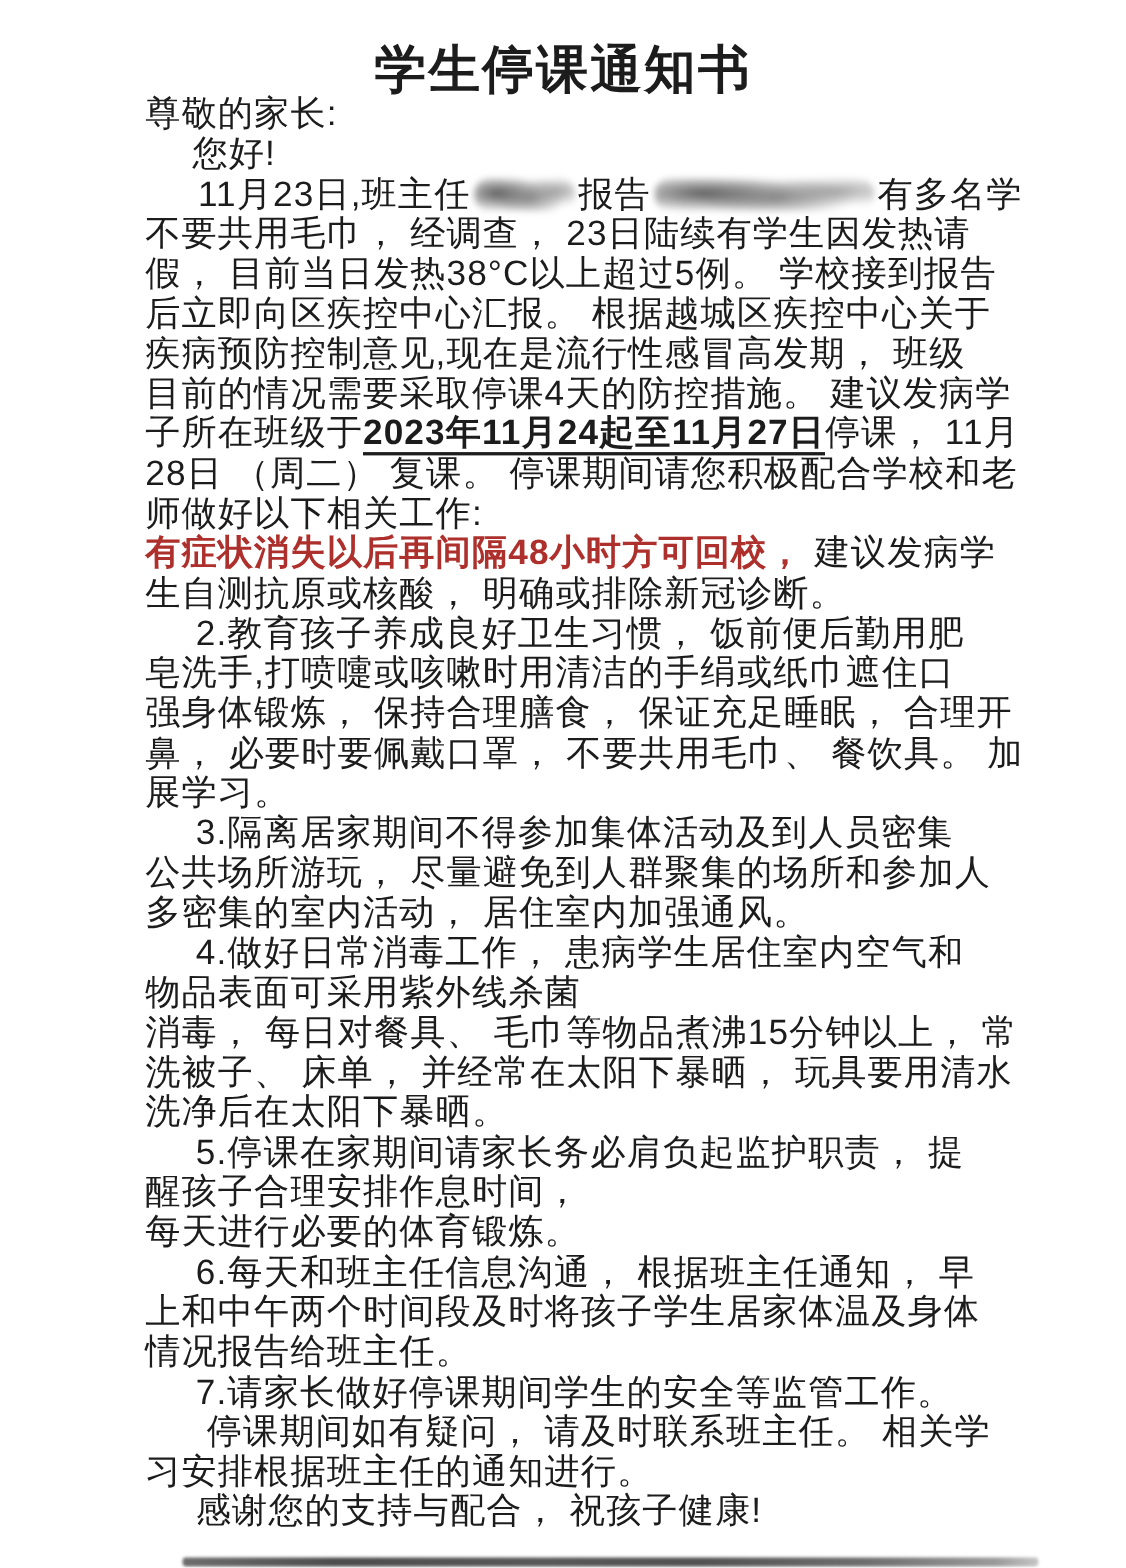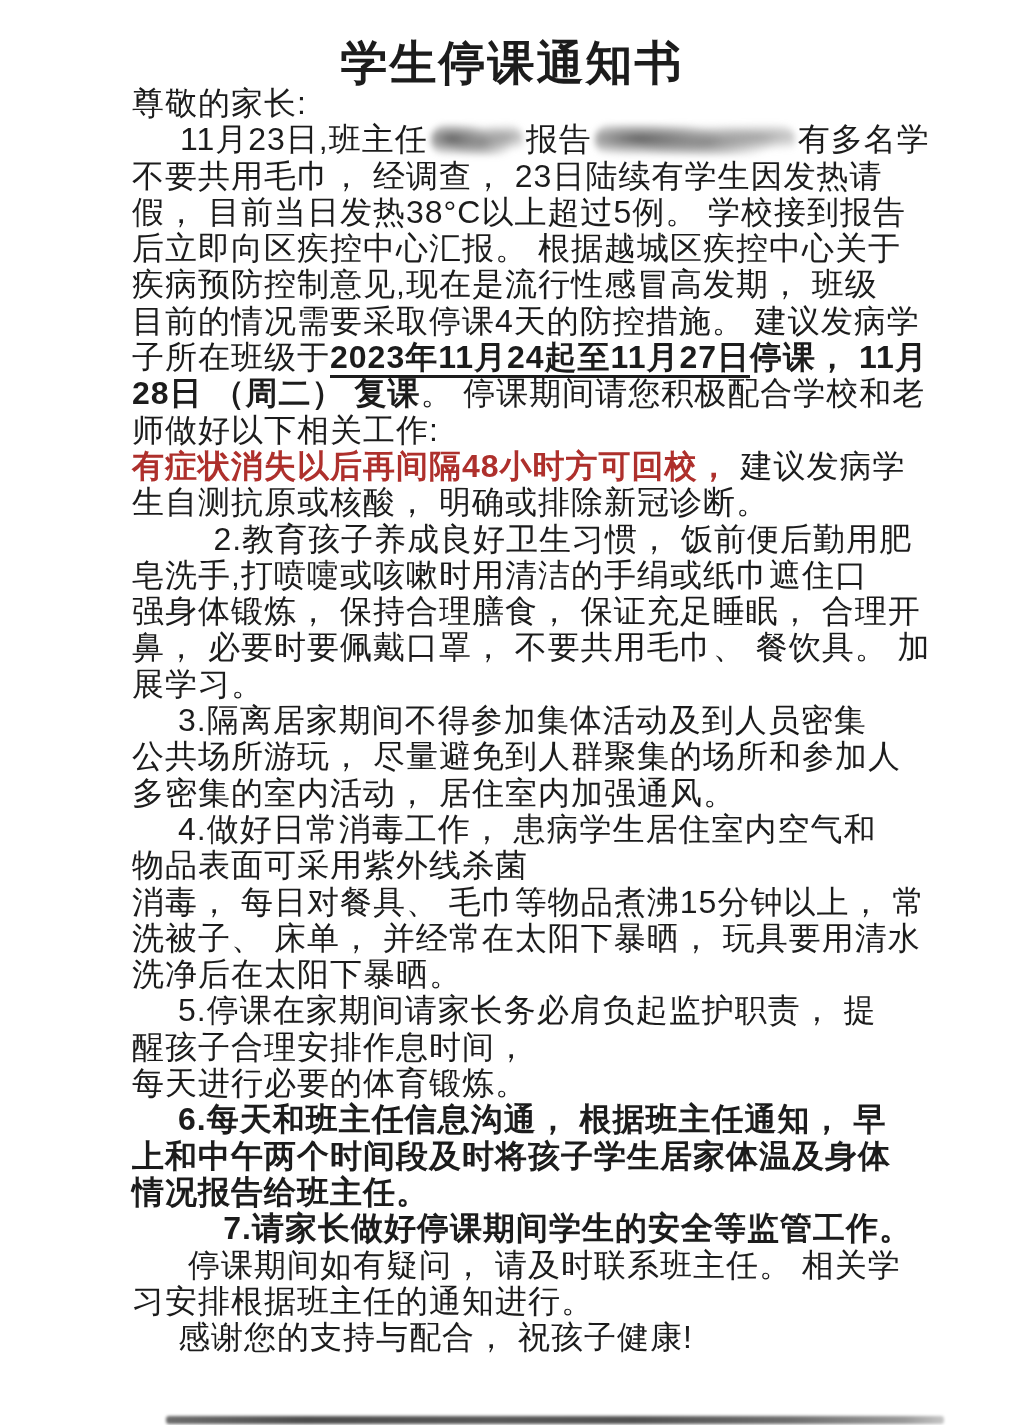--- a/index.html
+++ b/index.html
@@ -34,21 +34,21 @@
     width: 780px;
   }
   .line {
     white-space: nowrap;
     height: 36.3px;
     line-height: 36.3px;
     font-size: 32px;
     letter-spacing: 1px;
   }
   .s-n { font-weight: 400; }
-  .s-b { font-weight: 700; }
+  .s-b { font-weight: 400; }
   .s-bu {
     font-weight: 700;
     border-bottom: 3px solid var(--ink);
   }
   .s-r { font-weight: 700; color: var(--red); }
   .s-small {
     font-size: 19px;
     font-weight: 400;
   }
   .smudge {
@@ -75,50 +75,51 @@
   }
 </style>
 </head>
 <body>
 
 <div class="page">
   <div class="doc-title">学生停课通知书</div>
 
   <div class="doc-body">
       <div class="line"><span class="s-n">尊敬的家长:</span></div>
+      <div class="line" style="padding-left: 43px;"><span class="s-n">您好!</span></div>
       <div class="line" style="padding-left: 48px;"><span class="s-n">11月23日,班主任</span><span class="smudge" style="width: 92px;"></span><span class="s-n">报告</span><span class="smudge" style="width: 200px;"></span><span class="s-n">有多名学</span></div>
       <div class="line"><span class="s-n">不要共用毛巾， 经调查， 23日陆续有学生因发热请</span></div>
       <div class="line"><span class="s-n">假， 目前当日发热38°C以上超过5例。 学校接到报告</span></div>
       <div class="line"><span class="s-n">后立即向区疾控中心汇报。 根据越城区疾控中心关于</span></div>
       <div class="line"><span class="s-n">疾病预防控制意见,现在是流行性感冒高发期， 班级</span></div>
       <div class="line"><span class="s-n">目前的情况需要采取停课4天的防控措施。 建议发病学</span></div>
       <div class="line"><span class="s-n">子所在班级于</span><span class="s-bu">2023年11月24起至11月27日</span><span class="s-b">停课， 11月</span></div>
       <div class="line"><span class="s-b">28日 （周二） 复课</span><span class="s-n">。 停课期间请您积极配合学校和老</span></div>
       <div class="line"><span class="s-n">师做好以下相关工作:</span></div>
       <div class="line"><span class="s-r">有症状消失以后再间隔48小时方可回校，</span><span class="s-n"> 建议发病学</span></div>
       <div class="line"><span class="s-n">生自测抗原或核酸， 明确或排除新冠诊断。</span></div>
-      <div class="line" style="padding-left: 46px; text-align: right;"><span class="s-n">2.教育孩子养成良好卫生习惯， 饭前便后勤用肥</span></div>
+      <div class="line" style="padding-left: 46px;"><span class="s-n">2.教育孩子养成良好卫生习惯， 饭前便后勤用肥</span></div>
       <div class="line"><span class="s-n">皂洗手,打喷嚏或咳嗽时用清洁的手绢或纸巾遮住口</span></div>
       <div class="line"><span class="s-n">强身体锻炼， 保持合理膳食， 保证充足睡眠， 合理开</span></div>
       <div class="line"><span class="s-n">鼻， 必要时要佩戴口罩， 不要共用毛巾、 餐饮具。 加</span></div>
       <div class="line"><span class="s-n">展学习。</span></div>
       <div class="line" style="padding-left: 46px;"><span class="s-n">3.隔离居家期间不得参加集体活动及到人员密集</span></div>
       <div class="line"><span class="s-n">公共场所游玩， 尽量避免到人群聚集的场所和参加人</span></div>
       <div class="line"><span class="s-n">多密集的室内活动， 居住室内加强通风。</span></div>
       <div class="line" style="padding-left: 46px;"><span class="s-n">4.做好日常消毒工作， 患病学生居住室内空气和</span></div>
       <div class="line"><span class="s-n">物品表面可采用紫外线杀菌</span></div>
       <div class="line"><span class="s-n">消毒， 每日对餐具、 毛巾等物品煮沸15分钟以上， 常</span></div>
       <div class="line"><span class="s-n">洗被子、 床单， 并经常在太阳下暴晒， 玩具要用清水</span></div>
       <div class="line"><span class="s-n">洗净后在太阳下暴晒。</span></div>
       <div class="line" style="padding-left: 46px;"><span class="s-n">5.停课在家期间请家长务必肩负起监护职责， 提</span></div>
       <div class="line"><span class="s-n">醒孩子合理安排作息时间，</span></div>
       <div class="line"><span class="s-n">每天进行必要的体育锻炼。</span></div>
       <div class="line" style="padding-left: 46px;"><span class="s-b">6.每天和班主任信息沟通， 根据班主任通知， 早</span></div>
       <div class="line"><span class="s-b">上和中午两个时间段及时将孩子学生居家体温及身体</span></div>
       <div class="line"><span class="s-b">情况报告给班主任。</span></div>
-      <div class="line" style="padding-left: 46px; text-align: right;"><span class="s-b">7.请家长做好停课期间学生的安全等监管工作。</span></div>
+      <div class="line" style="padding-left: 46px;"><span class="s-b">7.请家长做好停课期间学生的安全等监管工作。</span></div>
       <div class="line" style="padding-left: 56px;"><span class="s-n">停课期间如有疑问， 请及时联系班主任。 相关学</span></div>
       <div class="line"><span class="s-n">习安排根据班主任的通知进行。</span></div>
       <div class="line" style="padding-left: 46px;"><span class="s-n">感谢您的支持与配合， 祝孩子健康!</span></div>
     </div>
 
   <div class="bottom-strip"></div>
 </div>
 
 </body></html>

